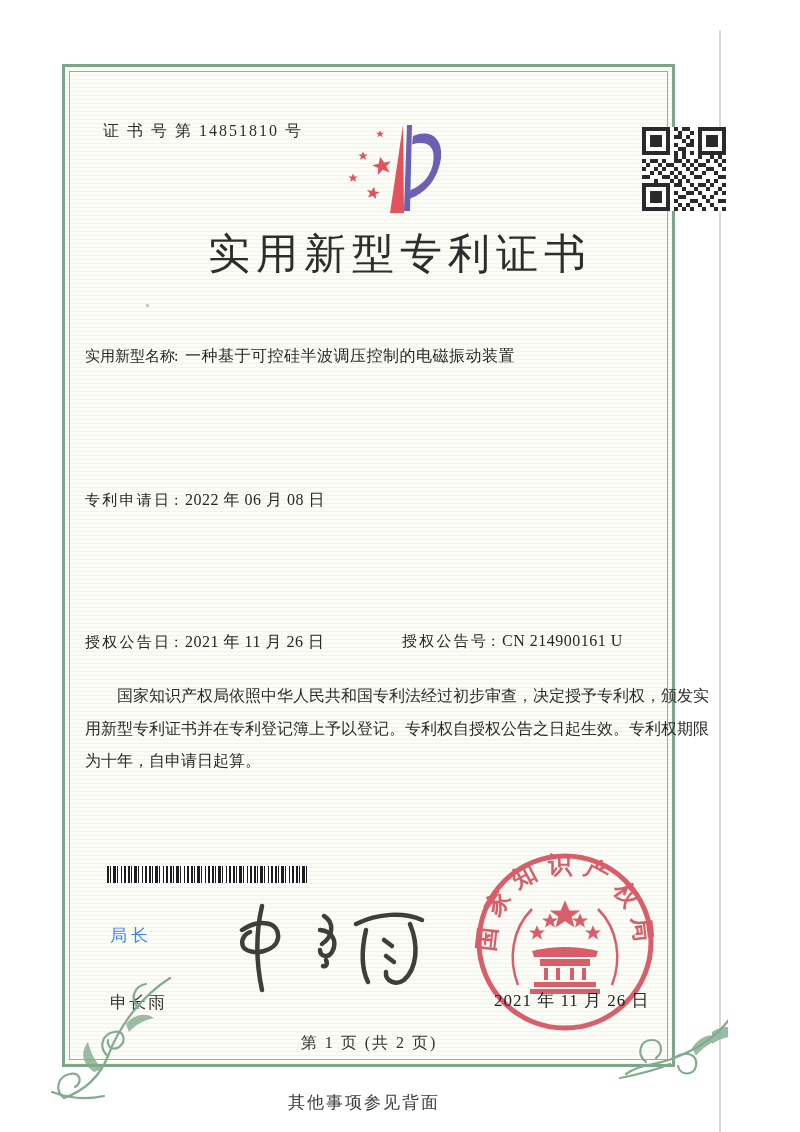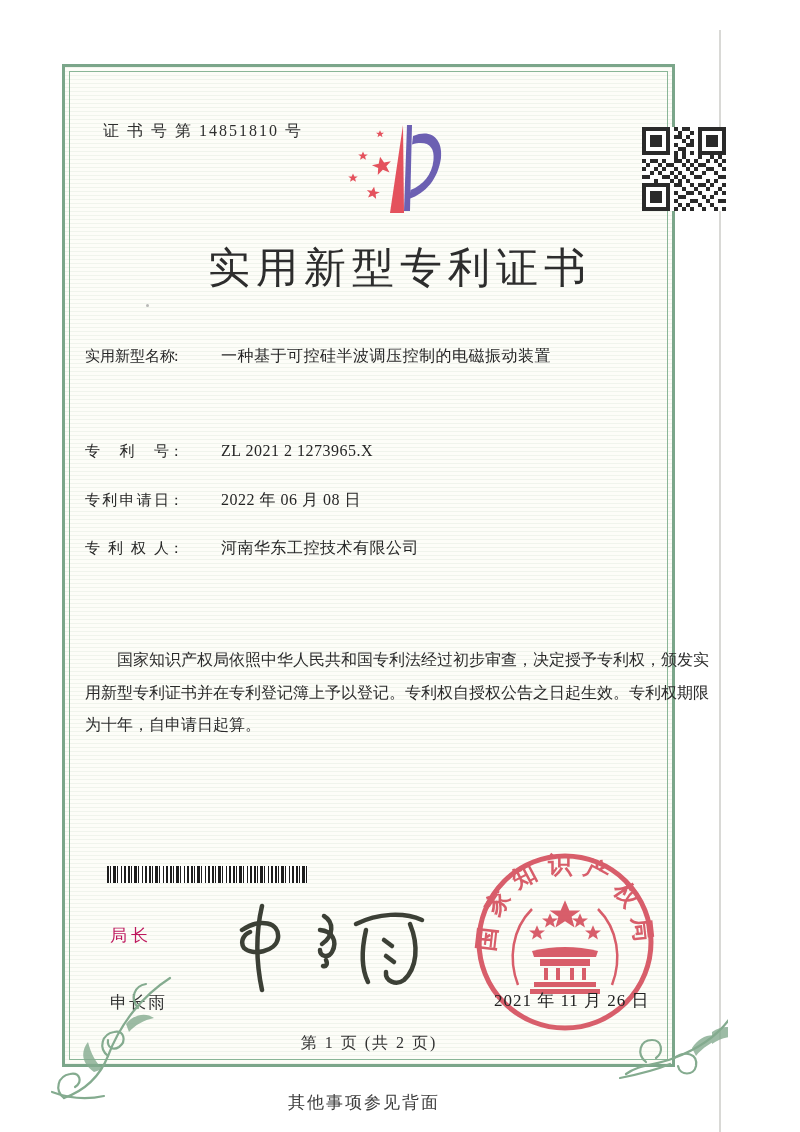--- a/index.html
+++ b/index.html
@@ -17,42 +17,42 @@
   .frame-outer{position:absolute;left:62px;top:64px;right:53px;bottom:65px;border:3px solid #7ba68a;z-index:1;}
   .frame-inner{position:absolute;left:69px;top:71px;right:60px;bottom:72px;border:1px solid #8ab697;z-index:1;}
 
   .scan-edge{position:absolute;right:7px;top:30px;bottom:0;width:2px;background:#c4c4c0;opacity:.65;z-index:1;}
   .speck{position:absolute;left:146px;top:304px;width:3px;height:3px;border-radius:50%;background:#8a8a8a;opacity:.6;z-index:2;}
 
   .cert-no{position:absolute;left:103px;top:121px;font-size:16px;letter-spacing:2px;color:#2e2e2e;z-index:2;}
   .logo{position:absolute;left:342px;top:120px;z-index:2;}
   .qr{position:absolute;left:642px;top:127px;z-index:2;}
 
-  .title{position:absolute;left:0;top:240px;width:800px;text-align:center;font-size:42px;
+  .title{position:absolute;left:0;top:226px;width:800px;text-align:center;font-size:42px;
          letter-spacing:6px;font-weight:500;color:#2d2d2d;z-index:2;}
 
   .frow{position:absolute;left:85px;width:648px;font-size:16px;color:#262626;z-index:2;white-space:nowrap;}
   .flabel{display:inline-block;width:84px;font-size:15px;text-align:justify;text-align-last:justify;vertical-align:baseline;}
   .fcolon{display:inline-block;width:16px;font-size:14.5px;}
-  .fval{display:inline-block;letter-spacing:0.5px;margin-left:36px;}
+  .fval{display:inline-block;letter-spacing:0.5px;}
   .pair2{position:absolute;left:317px;top:0;}
 
-  .body-text{position:absolute;left:85px;top:644px;width:624px;z-index:2;}
+  .body-text{position:absolute;left:85px;top:680px;width:624px;z-index:2;}
   .body-text p{margin:0;font-size:16px;line-height:32.5px;text-indent:2em;text-align:justify;color:#2b2b2b;}
 
   .barcode{position:absolute;left:107px;top:866px;width:201px;height:17px;z-index:2;
     background:repeating-linear-gradient(90deg,
       #1d1d1d 0px,#1d1d1d 2px,#ffffff 2px,#ffffff 3px,
       #1d1d1d 3px,#1d1d1d 4px,#ffffff 4px,#ffffff 6px,
       #1d1d1d 6px,#1d1d1d 9px,#ffffff 9px,#ffffff 10px,
       #1d1d1d 10px,#1d1d1d 11px,#ffffff 11px,#ffffff 14px,
       #1d1d1d 14px,#1d1d1d 15px,#ffffff 15px,#ffffff 17px,
       #1d1d1d 17px,#1d1d1d 19px,#ffffff 19px,#ffffff 21px);}
 
-  .sig-title{position:absolute;left:110px;top:924px;font-size:17px;letter-spacing:4px;color:#be185d;z-index:2;
+  .sig-title{position:absolute;left:110px;top:924px;font-size:17px;letter-spacing:4px;color:#3b82f6;z-index:2;
              font-family:"Liberation Sans","DejaVu Sans",sans-serif;}
   .sig-name{position:absolute;left:110px;top:991px;font-size:17px;letter-spacing:2px;color:#333;z-index:2;
             font-family:"Liberation Sans","DejaVu Sans",sans-serif;}
   .signature{position:absolute;left:228px;top:898px;z-index:2;}
 
   .seal{position:absolute;left:470px;top:847px;z-index:2;}
   .seal-date{position:absolute;left:494px;top:989px;font-size:17px;letter-spacing:1px;color:#222;z-index:4;}
 
   .page-no{position:absolute;left:0;top:1033px;width:800px;text-align:center;transform:translateX(-31px);
            font-size:16px;letter-spacing:2px;color:#333;z-index:2;}
@@ -123,28 +123,28 @@
         M36 76h4v4h-4zM44 76h4v4h-4zM56 76h4v4h-4zM68 76h4v4h-4z
         M32 80h4v4h-4zM40 80h4v4h-4zM48 80h4v4h-4zM60 80h4v4h-4zM72 80h4v4h-4zM80 80h4v4h-4z"></path>
     </g>
   </svg>
 
   <div class="title">实用新型专利证书</div>
 
   <div class="frow" style="top:346px">
     <span class="flabel">实用新型名称</span><span class="fcolon">：</span><span class="fval">一种基于可控硅半波调压控制的电磁振动装置</span>
   </div>
-  <div class="frow" style="top:442px">
-    <span class="flabel">专利号</span><span class="fcolon">：</span><span class="fval">ZL 2021 2 1273965.X</span>
-  </div>
   <div class="frow" style="top:490px">
     <span class="flabel">专利申请日</span><span class="fcolon">：</span><span class="fval">2022 年 06 月 08 日</span>
   </div>
-  <div class="frow" style="top:538px">
-    <span class="flabel">专利权人</span><span class="fcolon">：</span><span class="fval">河南华东工控技术有限公司</span>
+  <div class="frow" style="top:632px">
+    <span class="flabel">授权公告日</span><span class="fcolon">：</span><span class="fval">2021 年 11 月 26 日</span>
+    <span class="pair2">
+      <span class="flabel">授权公告号</span><span class="fcolon">：</span><span class="fval">CN 214900161 U</span>
+    </span>
   </div>
 
   <div class="body-text">
     <p>国家知识产权局依照中华人民共和国专利法经过初步审查，决定授予专利权，颁发实用新型专利证书并在专利登记簿上予以登记。专利权自授权公告之日起生效。专利权期限为十年，自申请日起算。</p>
   </div>
 
   <div class="barcode"></div>
 
   <div class="sig-title">局长</div>
   <div class="sig-name">申长雨</div>

